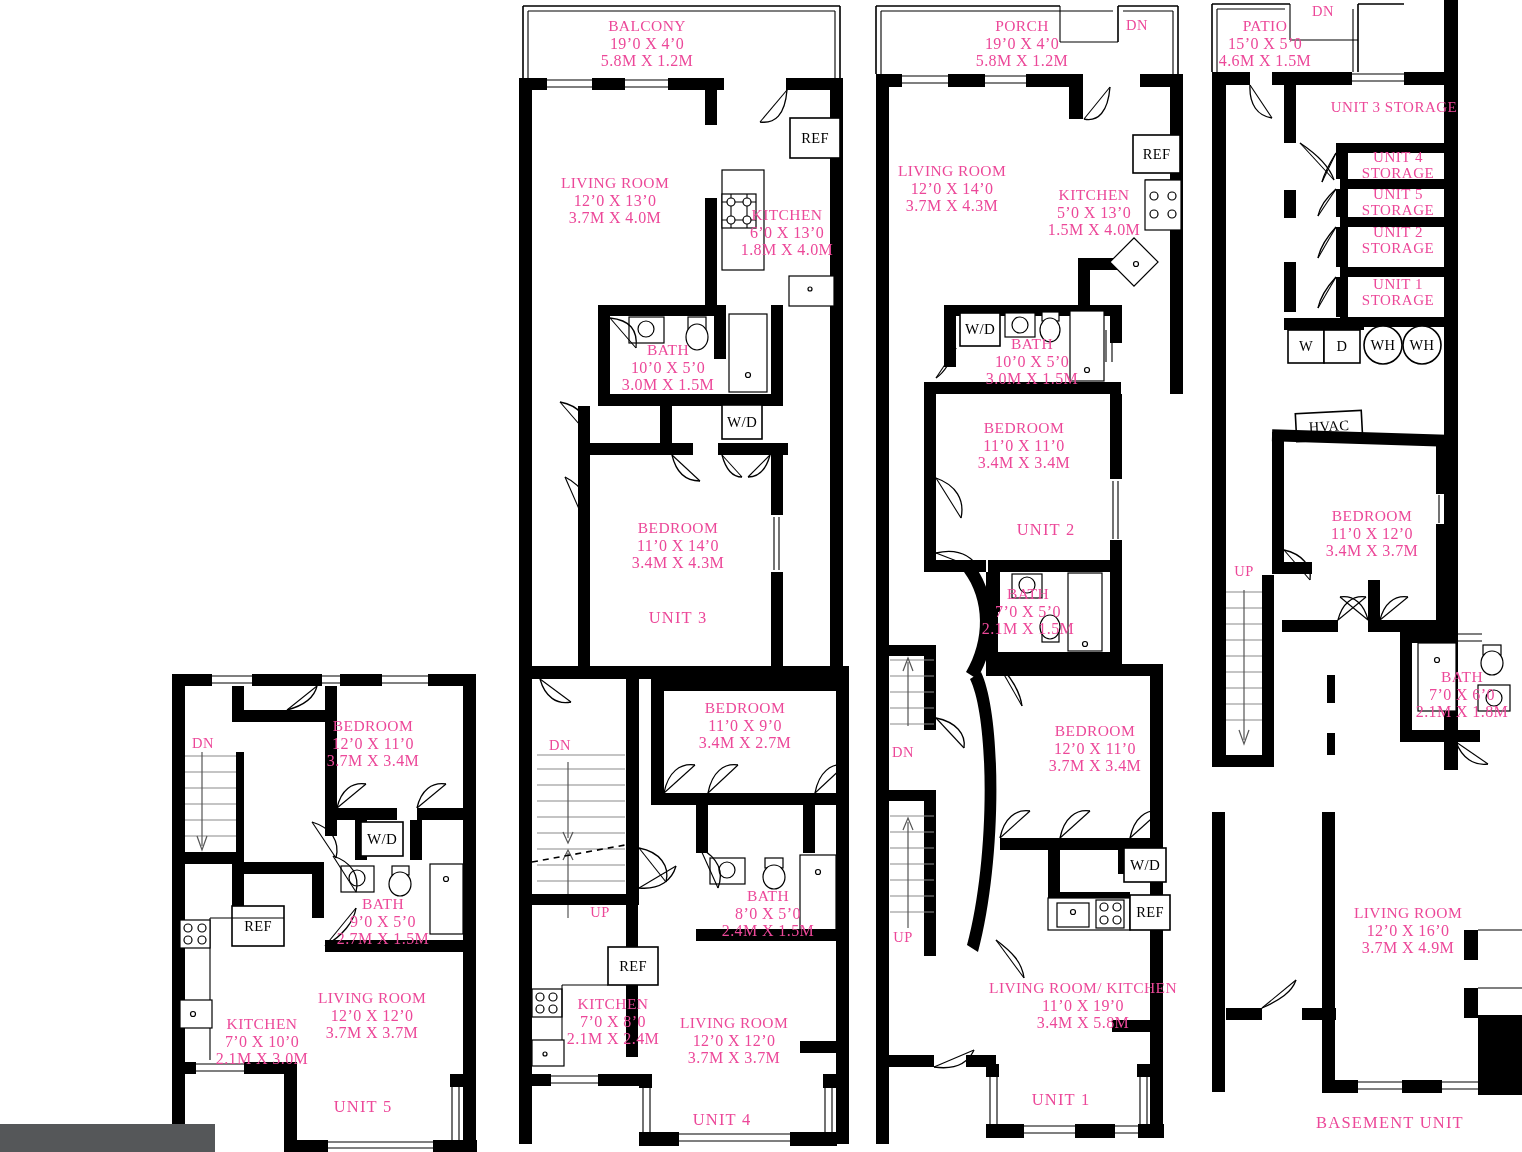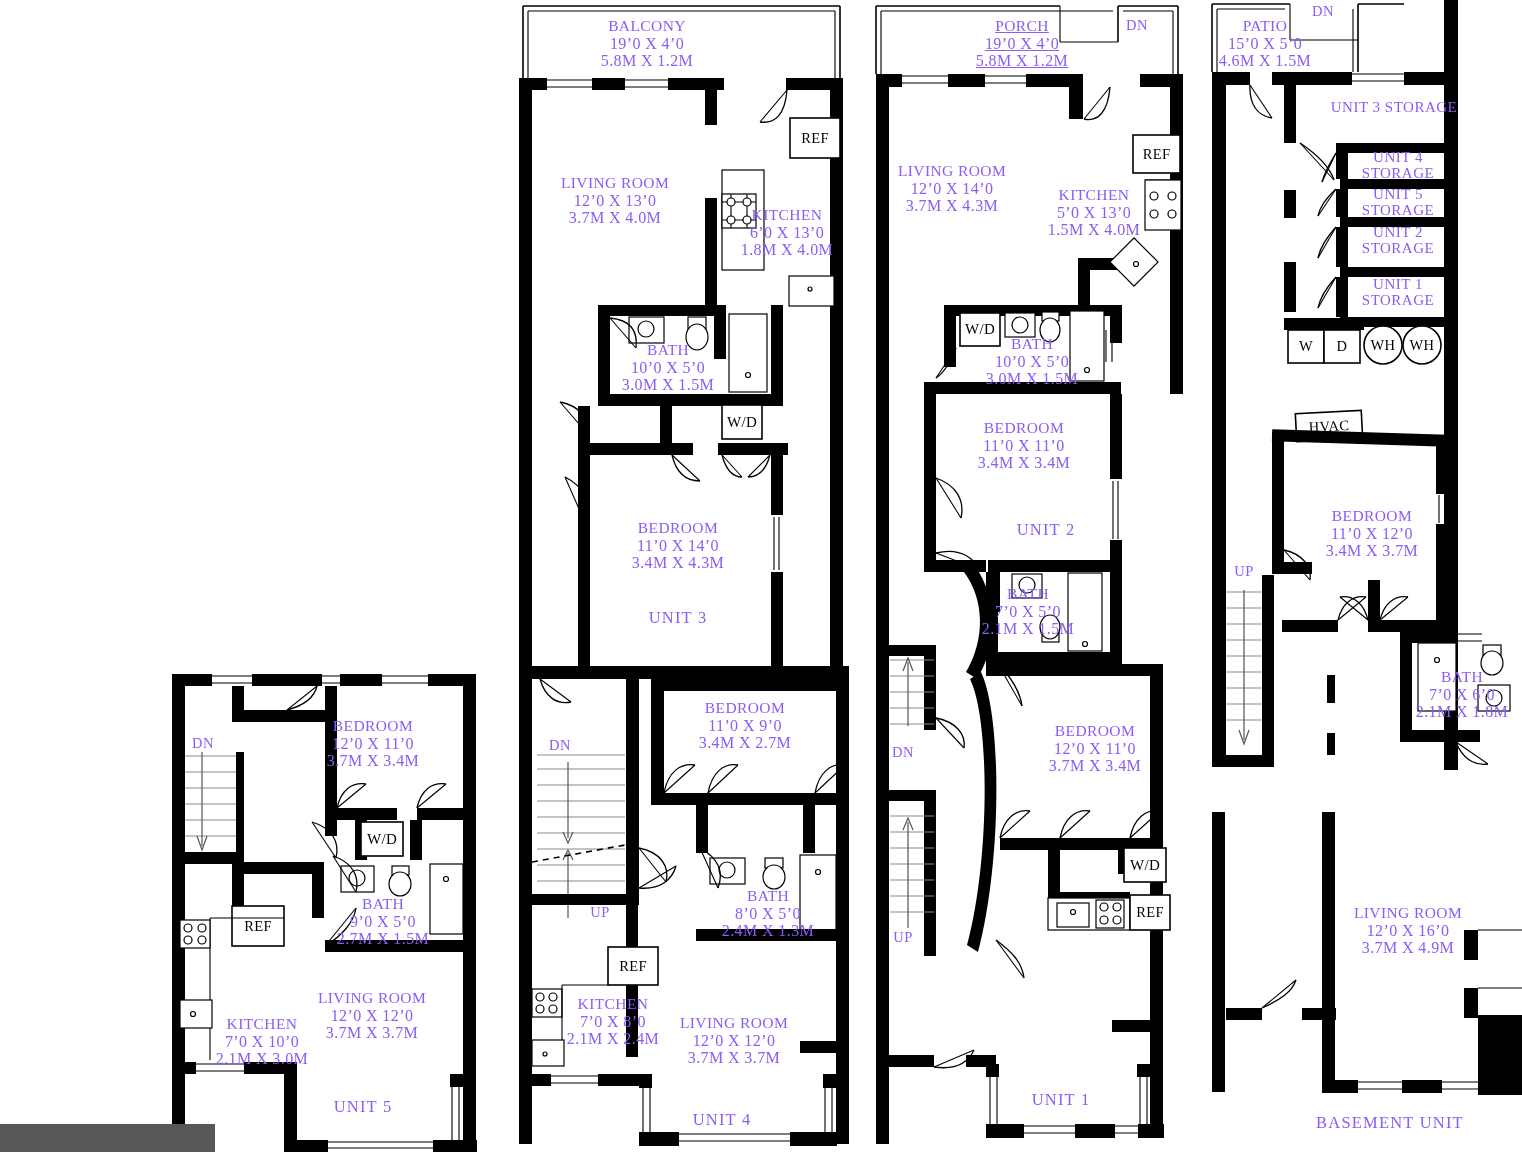--- a/index.html
+++ b/index.html
@@ -10,21 +10,21 @@
   .wall{fill:#000;}
   .thin{fill:none;stroke:#000;stroke-width:1.6;}
   .thin2{fill:none;stroke:#000;stroke-width:1.1;}
   .fixture{fill:#fff;stroke:#000;stroke-width:1.6;}
   .fixture-thin{fill:#fff;stroke:#000;stroke-width:1.2;}
   .swing{fill:none;stroke:#000;stroke-width:1.3;}
   .stairline{fill:none;stroke:#8a8a8a;stroke-width:1.2;}
   .arrowline{fill:none;stroke:#555;stroke-width:1.2;}
   .dash{fill:none;stroke:#000;stroke-width:1.6;stroke-dasharray:6 5;}
   .lbl{position:absolute;text-align:center;line-height:1.08;
-       font-family:"Liberation Serif",serif;color:#8b5cf6;white-space:nowrap;}
+       font-family:"Liberation Serif",serif;color:#ec4899;white-space:nowrap;}
   .rm{font-size:15.5px;letter-spacing:.4px;}
   .rm .n{display:block;font-size:15.5px;}
   .rm .d{display:block;font-size:16px;}
   .unit{font-size:16.5px;letter-spacing:1.2px;}
   .tiny{font-size:14.5px;letter-spacing:.6px;}
   .stor{font-size:15px;letter-spacing:.5px;line-height:1.05;}
   .boxlbl{position:absolute;display:flex;align-items:center;justify-content:center;
           font-size:14.5px;letter-spacing:.3px;background:transparent;}
   .wmark{position:absolute;left:0;top:1124px;width:215px;height:28px;background:#555759;}
 </style>
@@ -554,35 +554,35 @@
 <div class="lbl tiny" style="left:600px;top:905px;transform:translateX(-50%);">UP</div>
 <div class="boxlbl" style="left:608px;top:947px;width:50px;height:38px;">REF</div>
 <div class="lbl rm" style="left:745px;top:700px;transform:translateX(-50%);">
   <span class="n">BEDROOM</span>
   <span class="d">11’0 X 9’0</span>
   <span class="d">3.4M X 2.7M</span>
 </div>
 <div class="lbl rm" style="left:768px;top:888px;transform:translateX(-50%);">
   <span class="n">BATH</span>
   <span class="d">8’0 X 5’0</span>
-  <span class="d">2.4M X 1.3M</span>
+  <span class="d">2.4M X 1.5M</span>
 </div>
 <div class="lbl rm" style="left:613px;top:996px;transform:translateX(-50%);">
   <span class="n">KITCHEN</span>
   <span class="d">7’0 X 8’0</span>
   <span class="d">2.1M X 2.4M</span>
 </div>
 <div class="lbl rm" style="left:734px;top:1015px;transform:translateX(-50%);">
   <span class="n">LIVING ROOM</span>
   <span class="d">12’0 X 12’0</span>
   <span class="d">3.7M X 3.7M</span>
 </div>
 <div class="lbl unit" style="left:722px;top:1111px;transform:translateX(-50%);">UNIT 4</div>
 
-<div class="lbl rm" style="left:1022px;top:18px;transform:translateX(-50%);text-decoration:underline;">
+<div class="lbl rm" style="left:1022px;top:18px;transform:translateX(-50%);">
   <span class="n">PORCH</span>
   <span class="d">19’0 X 4’0</span>
   <span class="d">5.8M X 1.2M</span>
 </div>
 <div class="lbl tiny" style="left:1137px;top:18px;transform:translateX(-50%);">DN</div>
 <div class="lbl rm" style="left:952px;top:163px;transform:translateX(-50%);">
   <span class="n">LIVING ROOM</span>
   <span class="d">12’0 X 14’0</span>
   <span class="d">3.7M X 4.3M</span>
 </div>
@@ -612,20 +612,25 @@
 
 <div class="lbl tiny" style="left:903px;top:745px;transform:translateX(-50%);">DN</div>
 <div class="lbl tiny" style="left:903px;top:930px;transform:translateX(-50%);">UP</div>
 <div class="lbl rm" style="left:1095px;top:723px;transform:translateX(-50%);">
   <span class="n">BEDROOM</span>
   <span class="d">12’0 X 11’0</span>
   <span class="d">3.7M X 3.4M</span>
 </div>
 <div class="boxlbl" style="left:1124px;top:848px;width:42px;height:34px;font-size:15px;">W/D</div>
 <div class="boxlbl" style="left:1130px;top:895px;width:40px;height:35px;">REF</div>
+<div class="lbl rm" style="left:1083px;top:980px;transform:translateX(-50%);">
+  <span class="n" style="font-size:15.5px;">LIVING ROOM/ KITCHEN</span>
+  <span class="d">11’0 X 19’0</span>
+  <span class="d">3.4M X 5.8M</span>
+</div>
 <div class="lbl unit" style="left:1061px;top:1091px;transform:translateX(-50%);">UNIT 1</div>
 
 <div class="lbl tiny" style="left:203px;top:736px;transform:translateX(-50%);">DN</div>
 <div class="lbl rm" style="left:373px;top:718px;transform:translateX(-50%);">
   <span class="n">BEDROOM</span>
   <span class="d">12’0 X 11’0</span>
   <span class="d">3.7M X 3.4M</span>
 </div>
 <div class="boxlbl" style="left:361px;top:822px;width:42px;height:34px;font-size:15px;">W/D</div>
 <div class="lbl rm" style="left:383px;top:896px;transform:translateX(-50%);">

